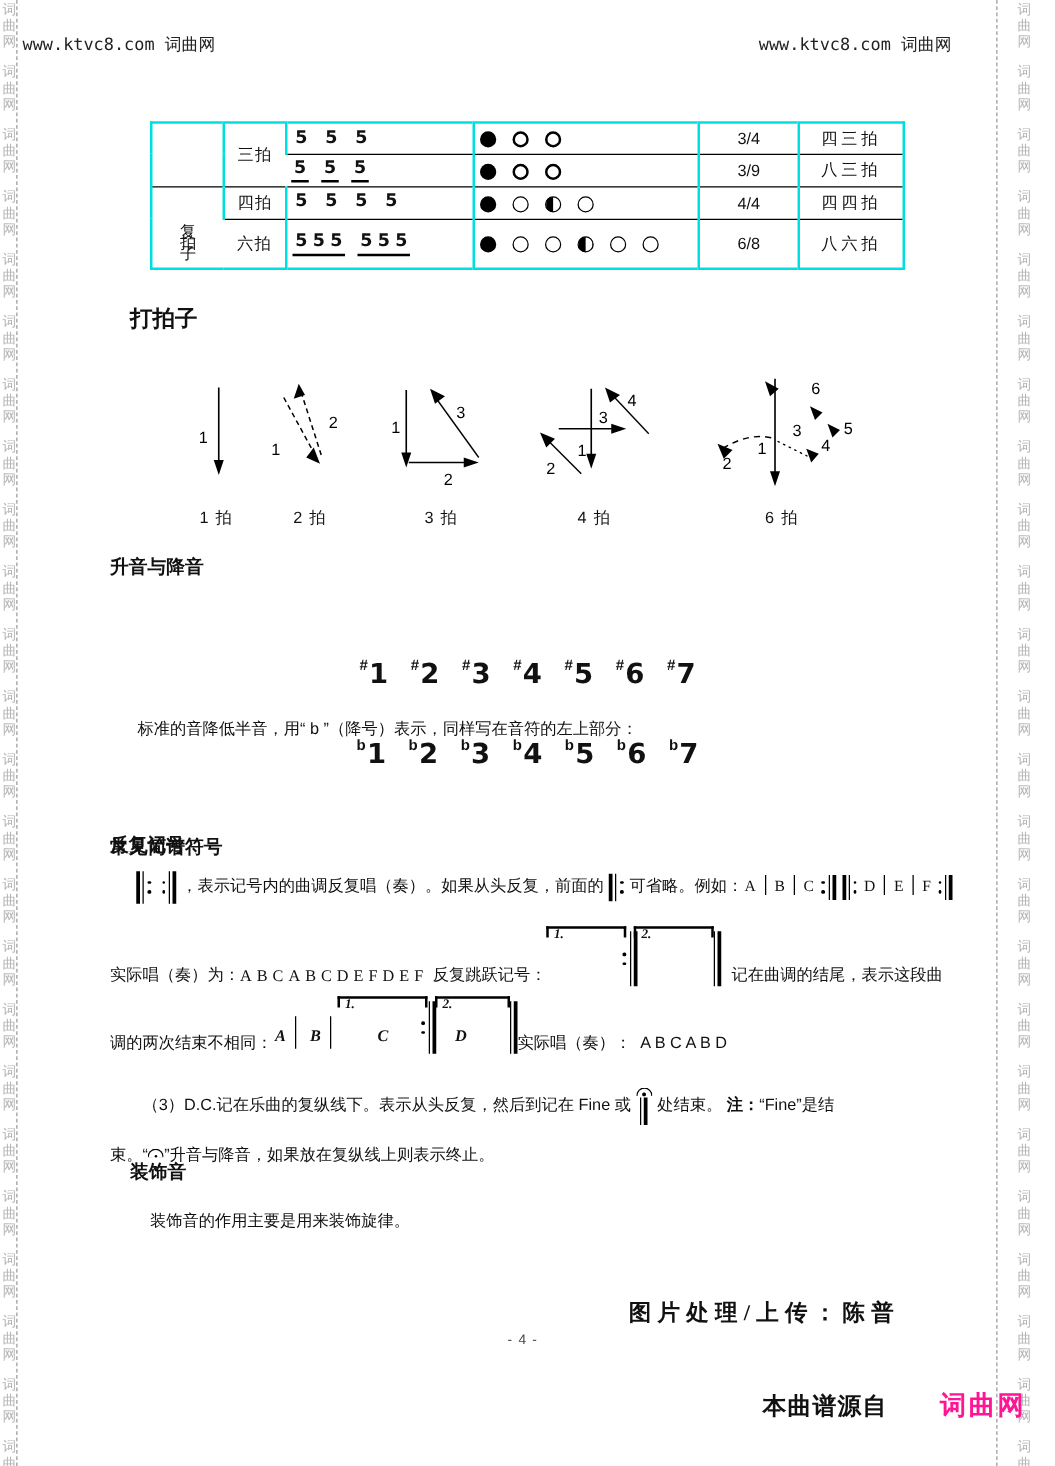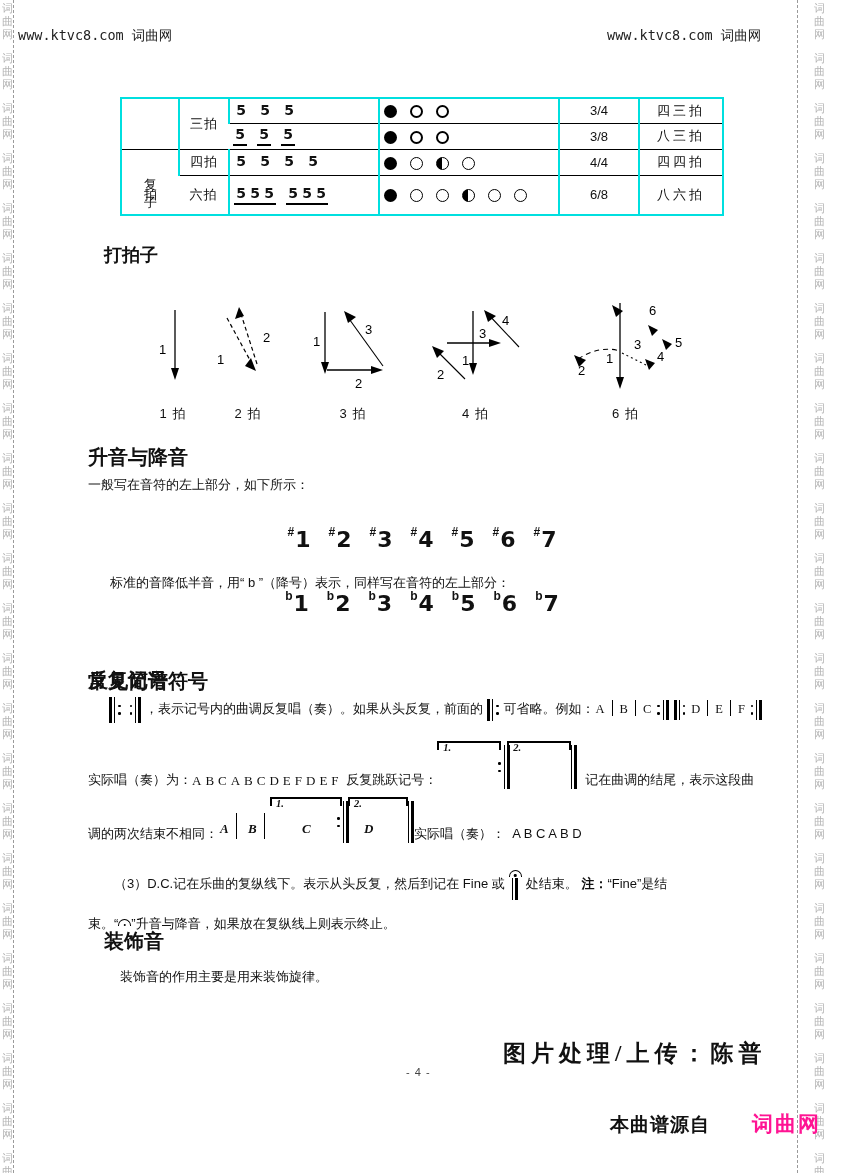--- a/index.html
+++ b/index.html
@@ -36,21 +36,21 @@
          font-family:"DejaVu Sans",sans-serif;}
   
   .circ{display:inline-block;width:13px;height:13px;border-radius:50%;margin-right:13px;
         vertical-align:middle;box-sizing:border-box;}
   .circ.strong{background:#000;}
   .circ.bold{border:2.5px solid #000;background:#fff;}
   .circ.weak{border:1.5px solid #000;background:#fff;}
   .circ.half{border:1.5px solid #000;background:linear-gradient(90deg,#000 0 50%,#fff 50%);}
   
   .h-big{position:absolute;font-size:18px;font-weight:bold;}
-  .h-med{position:absolute;font-size:20px;font-weight:bold;}
+  .h-med{position:absolute;font-size:15px;font-weight:bold;}
   .para{position:absolute;font-size:13px;line-height:33px;width:690px;}
   .indent{text-indent:2em;}
   
   .diag{position:absolute;display:flex;flex-direction:column;align-items:center;
         justify-content:flex-end;}
   .diag svg{display:block;}
   .diag svg text{font-size:13px;font-family:"Liberation Sans",sans-serif;fill:#000;}
   .dlabel{font-size:13px;margin-top:3px;letter-spacing:1px;}
   
   .scalerow{position:absolute;left:122px;width:600px;text-align:center;}
@@ -82,21 +82,21 @@
   .ferm::after{content:"";position:absolute;left:50%;bottom:0;transform:translateX(-50%);
         width:2.5px;height:2.5px;background:#000;border-radius:50%;}
   .fbarferm{display:inline-flex;flex-direction:column;align-items:center;vertical-align:middle;
         margin:0 4px;}
   .fbarferm .pair{display:inline-flex;gap:2px;margin-top:1px;}
   .fbarferm .pair i{display:block;width:1px;height:22px;background:#000;}
   .fbarferm .pair i.thick{width:3px;}
   .dcline{white-space:nowrap;}
   
   .credit{position:absolute;left:503px;top:1038px;font-family:"Liberation Serif",serif;
-          font-size:23px;font-weight:bold;letter-spacing:5px;}
+          font-size:18px;font-weight:bold;letter-spacing:5px;}
   .pageno{position:absolute;left:406px;top:1066px;font-size:11px;color:#444;letter-spacing:1px;}
   .src-label{position:absolute;left:610px;top:1112px;font-size:19px;font-weight:bold;letter-spacing:1px;}
   .src-site{position:absolute;left:752px;top:1110px;font-size:21px;font-weight:bold;
             color:#ff1493;letter-spacing:2px;}
   b.note-label{font-weight:bold;}
 </style>
 </head>
 <body>
 
 <div class="page">
@@ -363,21 +363,21 @@
       <td class="cat" rowspan="2"></td>
       <td class="beat" rowspan="2">三拍</td>
       <td class="notescell"><span class="ngroup"><span class="nnote">5</span></span><span class="ngroup"><span class="nnote">5</span></span><span class="ngroup"><span class="nnote">5</span></span></td>
       <td class="circles"><span class="circ strong"></span><span class="circ bold"></span><span class="circ bold"></span></td>
       <td class="ratio">3/4</td>
       <td class="mname">四三拍</td>
     </tr>
     <tr class="r2 h26">
       <td class="notescell"><span class="ngroup ul"><span class="nnote">5</span></span><span class="ngroup ul"><span class="nnote">5</span></span><span class="ngroup ul"><span class="nnote">5</span></span></td>
       <td class="circles"><span class="circ strong"></span><span class="circ bold"></span><span class="circ bold"></span></td>
-      <td class="ratio">3/8</td>
+      <td class="ratio">3/9</td>
       <td class="mname">八三拍</td>
     </tr>
     <tr class="r3 h26">
       <td class="cat vert" rowspan="2">复拍子</td>
       <td class="beat">四拍</td>
       <td class="notescell"><span class="ngroup"><span class="nnote">5</span></span><span class="ngroup"><span class="nnote">5</span></span><span class="ngroup"><span class="nnote">5</span></span><span class="ngroup"><span class="nnote">5</span></span></td>
       <td class="circles"><span class="circ strong"></span><span class="circ weak"></span><span class="circ half"></span><span class="circ weak"></span></td>
       <td class="ratio">4/4</td>
       <td class="mname">四四拍</td>
     </tr>
@@ -463,21 +463,20 @@
       <text x="76" y="52">3</text>
       <text x="99" y="64">4</text>
       <text x="117" y="50">5</text>
       <text x="91" y="18">6</text>
     </svg>
     <div class="dlabel">6 拍</div>
   </div>
 
   <div class="h-med" style="left:88px;top:444px">升音与降音</div>
   <div class="para" style="left:88px;top:468px">
-    <div>一般写在音符的左上部分，如下所示：</div>
   </div>
   <div class="scalerow" style="top:528px"><span class="scale-note">
         <span class="acc">#</span>
         <span class="n">1</span>
       </span><span class="scale-note">
         <span class="acc">#</span>
         <span class="n">2</span>
       </span><span class="scale-note">
         <span class="acc">#</span>
         <span class="n">3</span>

